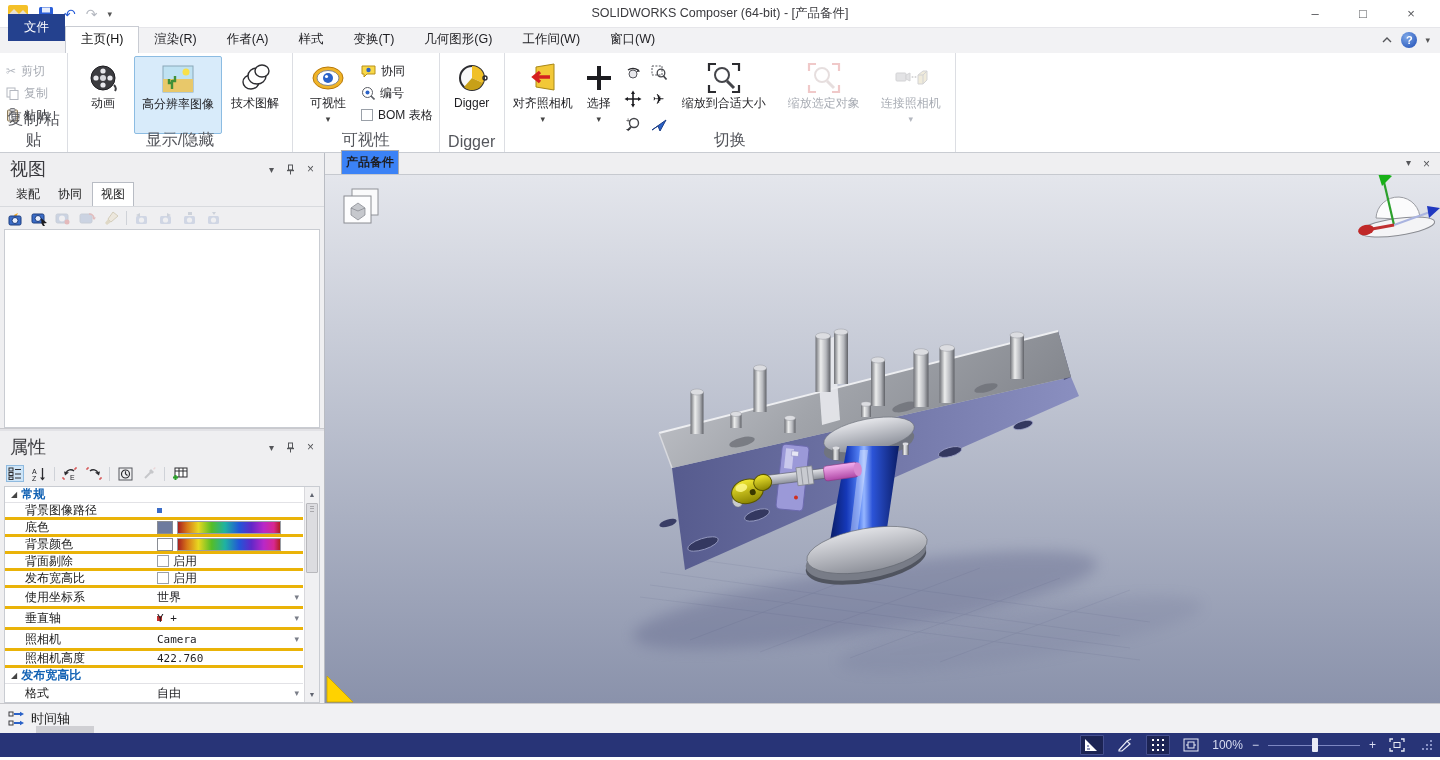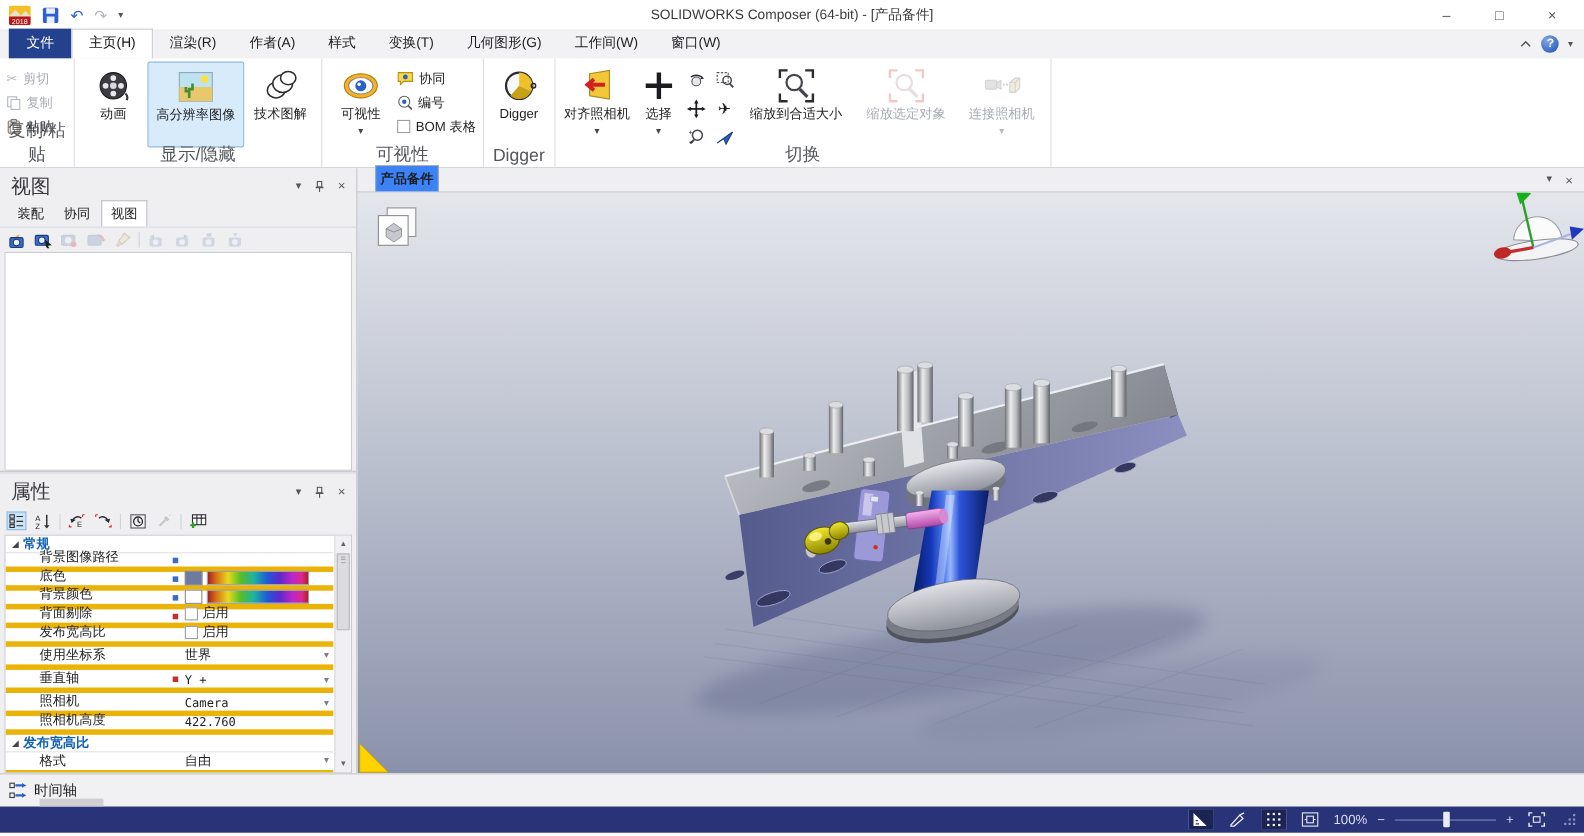--- a/index.html
+++ b/index.html
@@ -15,21 +15,21 @@
   .qbtn { font-size:14px; line-height:1; color:#2b5fd9; cursor:default; }
   .qbtn.disabled { color:#b4b8c0; }
   .qcaret { font-size:9px; color:#555; }
   .title-text { position:absolute; left:0; right:0; text-align:center; font-size:12.5px; color:#3a3a3e; pointer-events:none; }
   .winbtns { margin-left:auto; display:flex; align-items:center; gap:34px; padding-right:22px; z-index:2; }
   .winbtn { color:#55565a; font-size:13px; line-height:1; width:14px; text-align:center; }
 
   
   .menubar { height:25px; background:#f2f2f4; display:flex; align-items:flex-end; position:relative; }
   .mtab { padding:4px 15px 5px; color:#1c1c20; font-size:12.5px; }
-  .mtab.file { background:#24418e; color:#fff; margin-left:8px; margin-bottom:0; padding:5px 16px; }
+  .mtab.file { background:#24418e; color:#fff; margin-left:8px; margin-bottom:12px; padding:5px 16px; }
   .mtab.active { background:#fff; border:1px solid #c9ccd3; border-bottom:none; color:#111; }
   .menuright { position:absolute; right:10px; top:4px; display:flex; align-items:center; gap:8px; }
   .helpbtn { width:16px; height:16px; border-radius:50%; background:radial-gradient(circle at 35% 30%,#7ea8e8,#1c4bb4);
     color:#fff; font-size:11px; font-weight:bold; display:flex; align-items:center; justify-content:center; }
 
   
   .ribbon { height:100px; background:#ffffff; border-bottom:1px solid #c9ccd2; display:flex; }
   .rgroup { position:relative; border-right:1px solid #dcdee3; padding:3px 4px 16px; display:flex; align-items:flex-start; }
   .rlabel { position:absolute; bottom:1px; left:0; right:0; text-align:center; font-size:16px; color:#54565c; }
   .rbig { width:62px; height:78px; display:flex; flex-direction:column; align-items:center; justify-content:flex-start;
@@ -60,21 +60,21 @@
   .ptoolbar { height:23px; display:flex; align-items:center; gap:6px; padding:0 6px; border-top:1px solid #d8dade; }
   .tbicon { width:18px; height:17px; display:flex; align-items:center; justify-content:center; }
   .tbicon.selected { background:#cde4f7; border:1px solid #8fbadf; }
   .tbsep { width:1px; height:14px; background:#cfd2d8; }
   .pcontent { background:#fff; border:1px solid #c9ccd2; margin:0 4px; flex:1; }
   .vsplit { height:3px; background:#e2e2e6; border-top:1px solid #c9c9cd; }
 
   
   .propwrap { position:relative; background:#fff; border:1px solid #c9ccd2; margin:0 4px; flex:1; overflow:hidden; }
   .pgrid { position:absolute; inset:0 16px 0 0; }
-  .prow { display:flex; align-items:flex-end; height:17px; border-bottom:5px solid #eab308; position:relative; padding-left:31px; }
+  .prow { display:flex; align-items:center; height:17px; border-bottom:3px solid #eab308; position:relative; padding-left:20px; }
   .prow.tall { height:21px; }
   .psec { display:flex; align-items:center; height:16px; padding-left:6px; gap:4px; border-bottom:1px solid #e2e2e6; }
   .psec .tri { font-size:8px; color:#444; }
   .psec .sectext { color:#1262b4; font-weight:bold; font-size:12px; }
   .plab { width:132px; font-size:12px; color:#222; }
   .pval { flex:1; display:flex; align-items:center; gap:4px; position:relative; padding-right:20px; }
   .mono { font-family:"DejaVu Sans Mono","Liberation Mono",monospace; font-size:11px; }
   .marker { position:absolute; left:152px; top:50%; margin-top:-2.5px; width:5px; height:5px; }
   .marker.blue { background:#3a6cc8; } .marker.red { background:#c23030; }
   .swatch { width:16px; height:13px; border:1px solid #8a8d94; }

